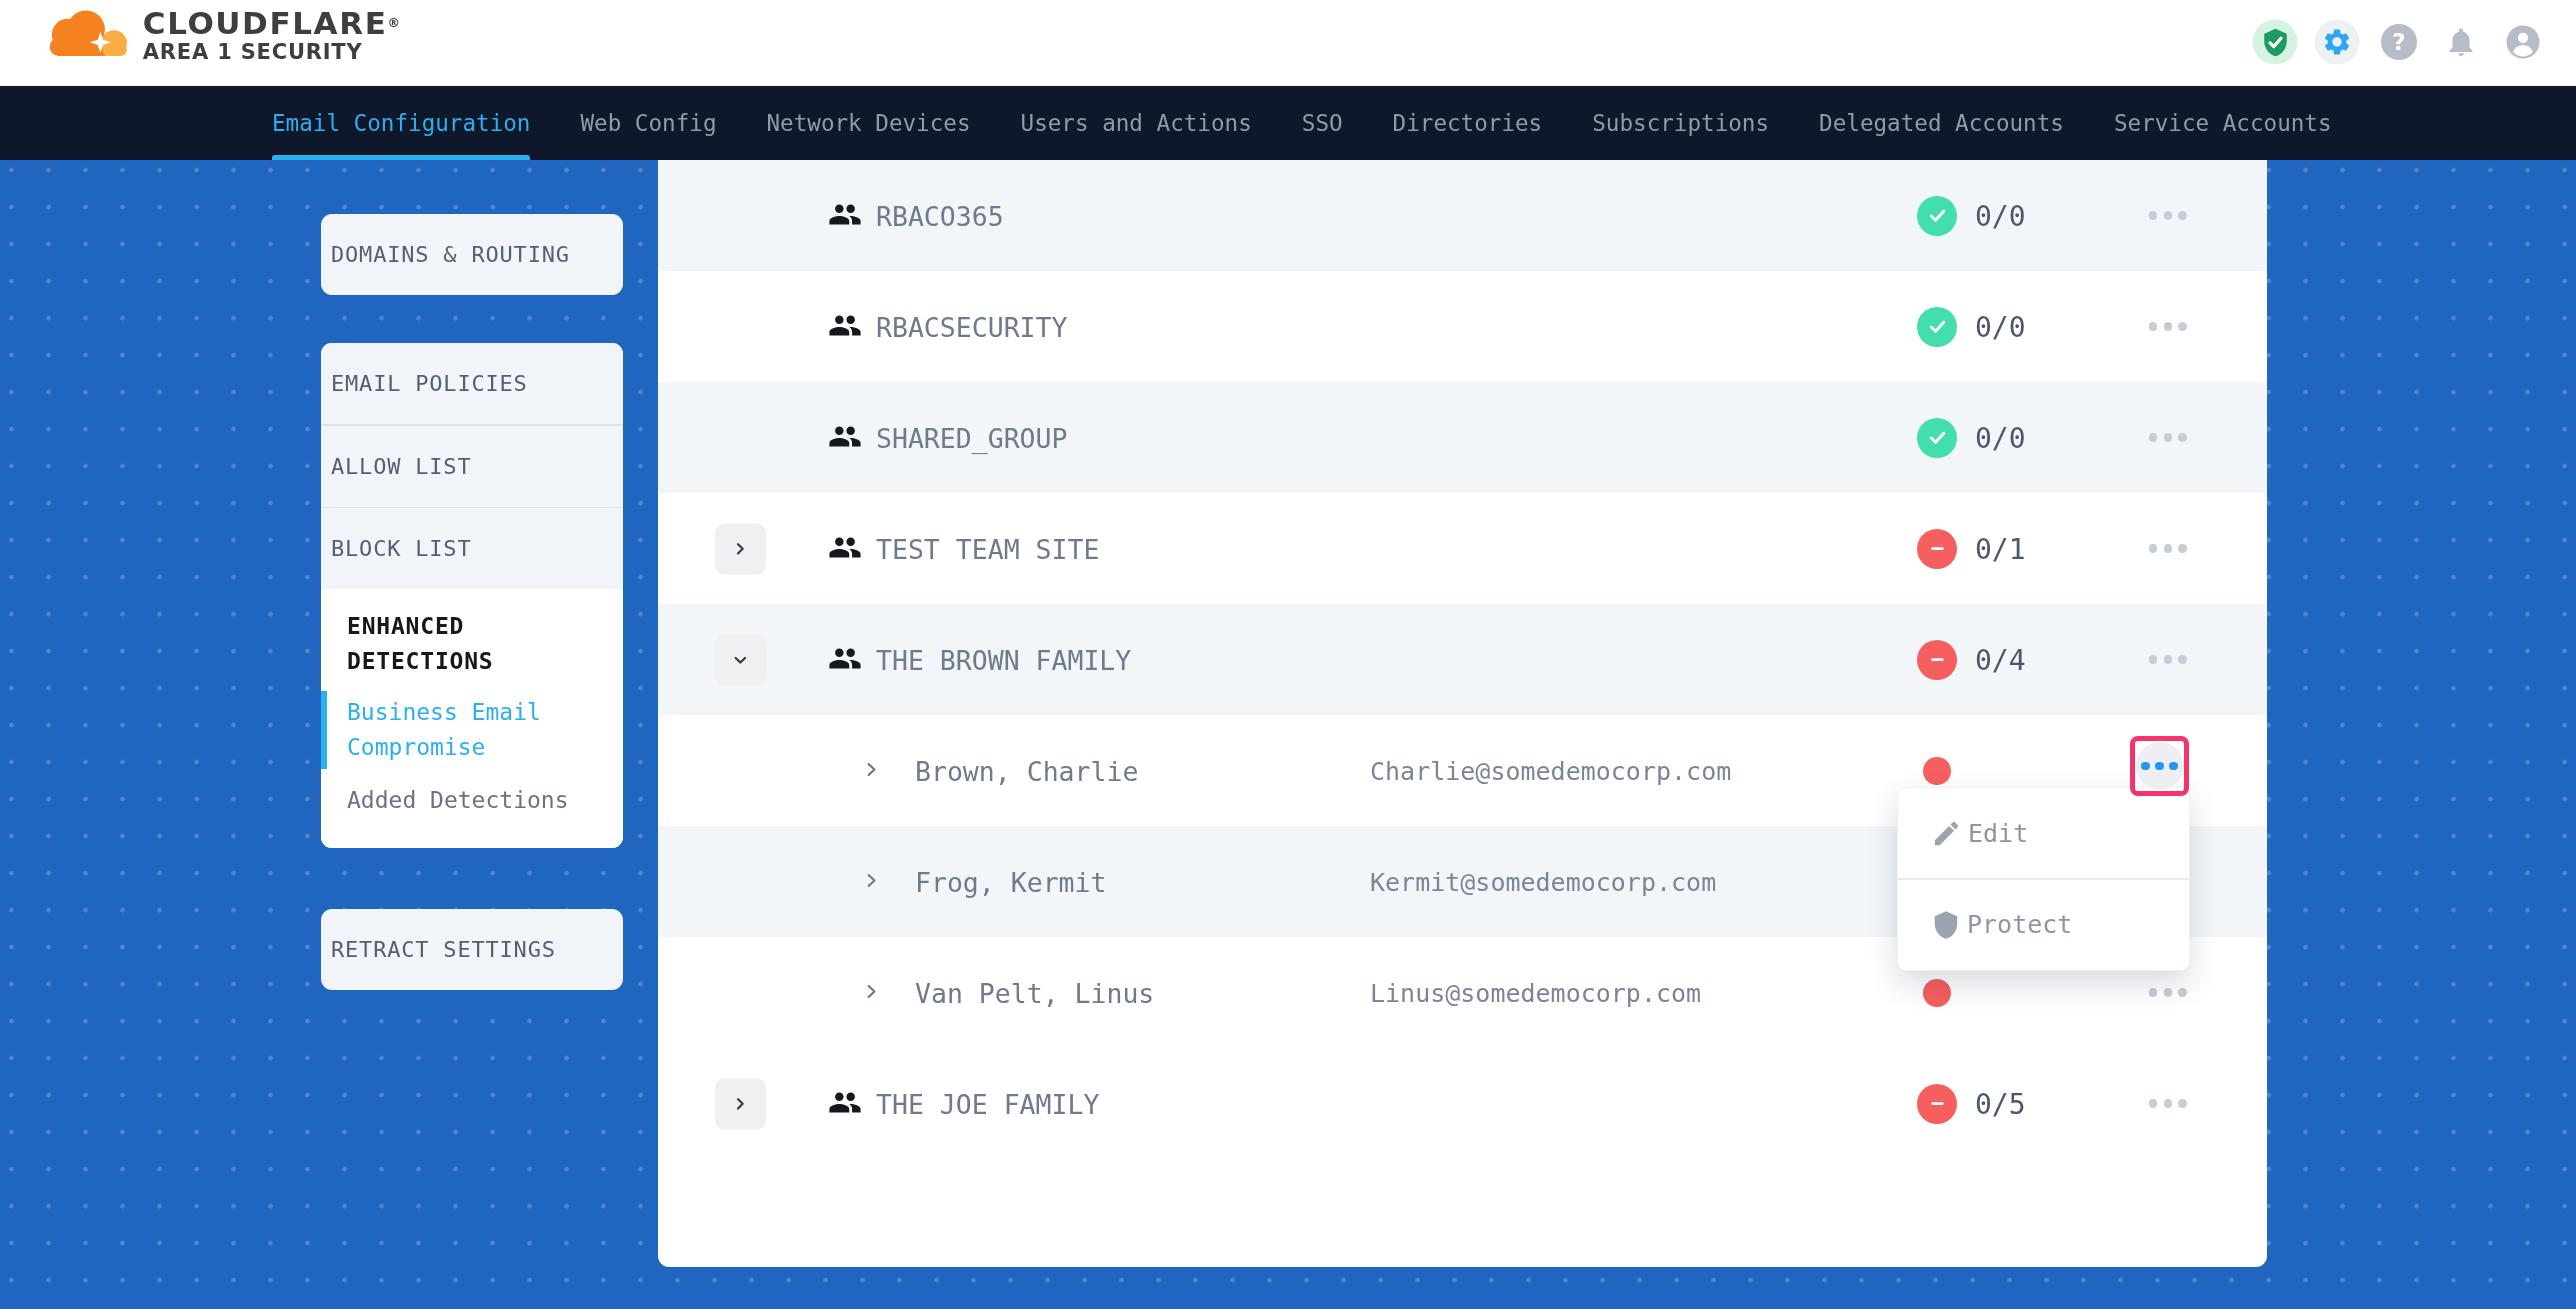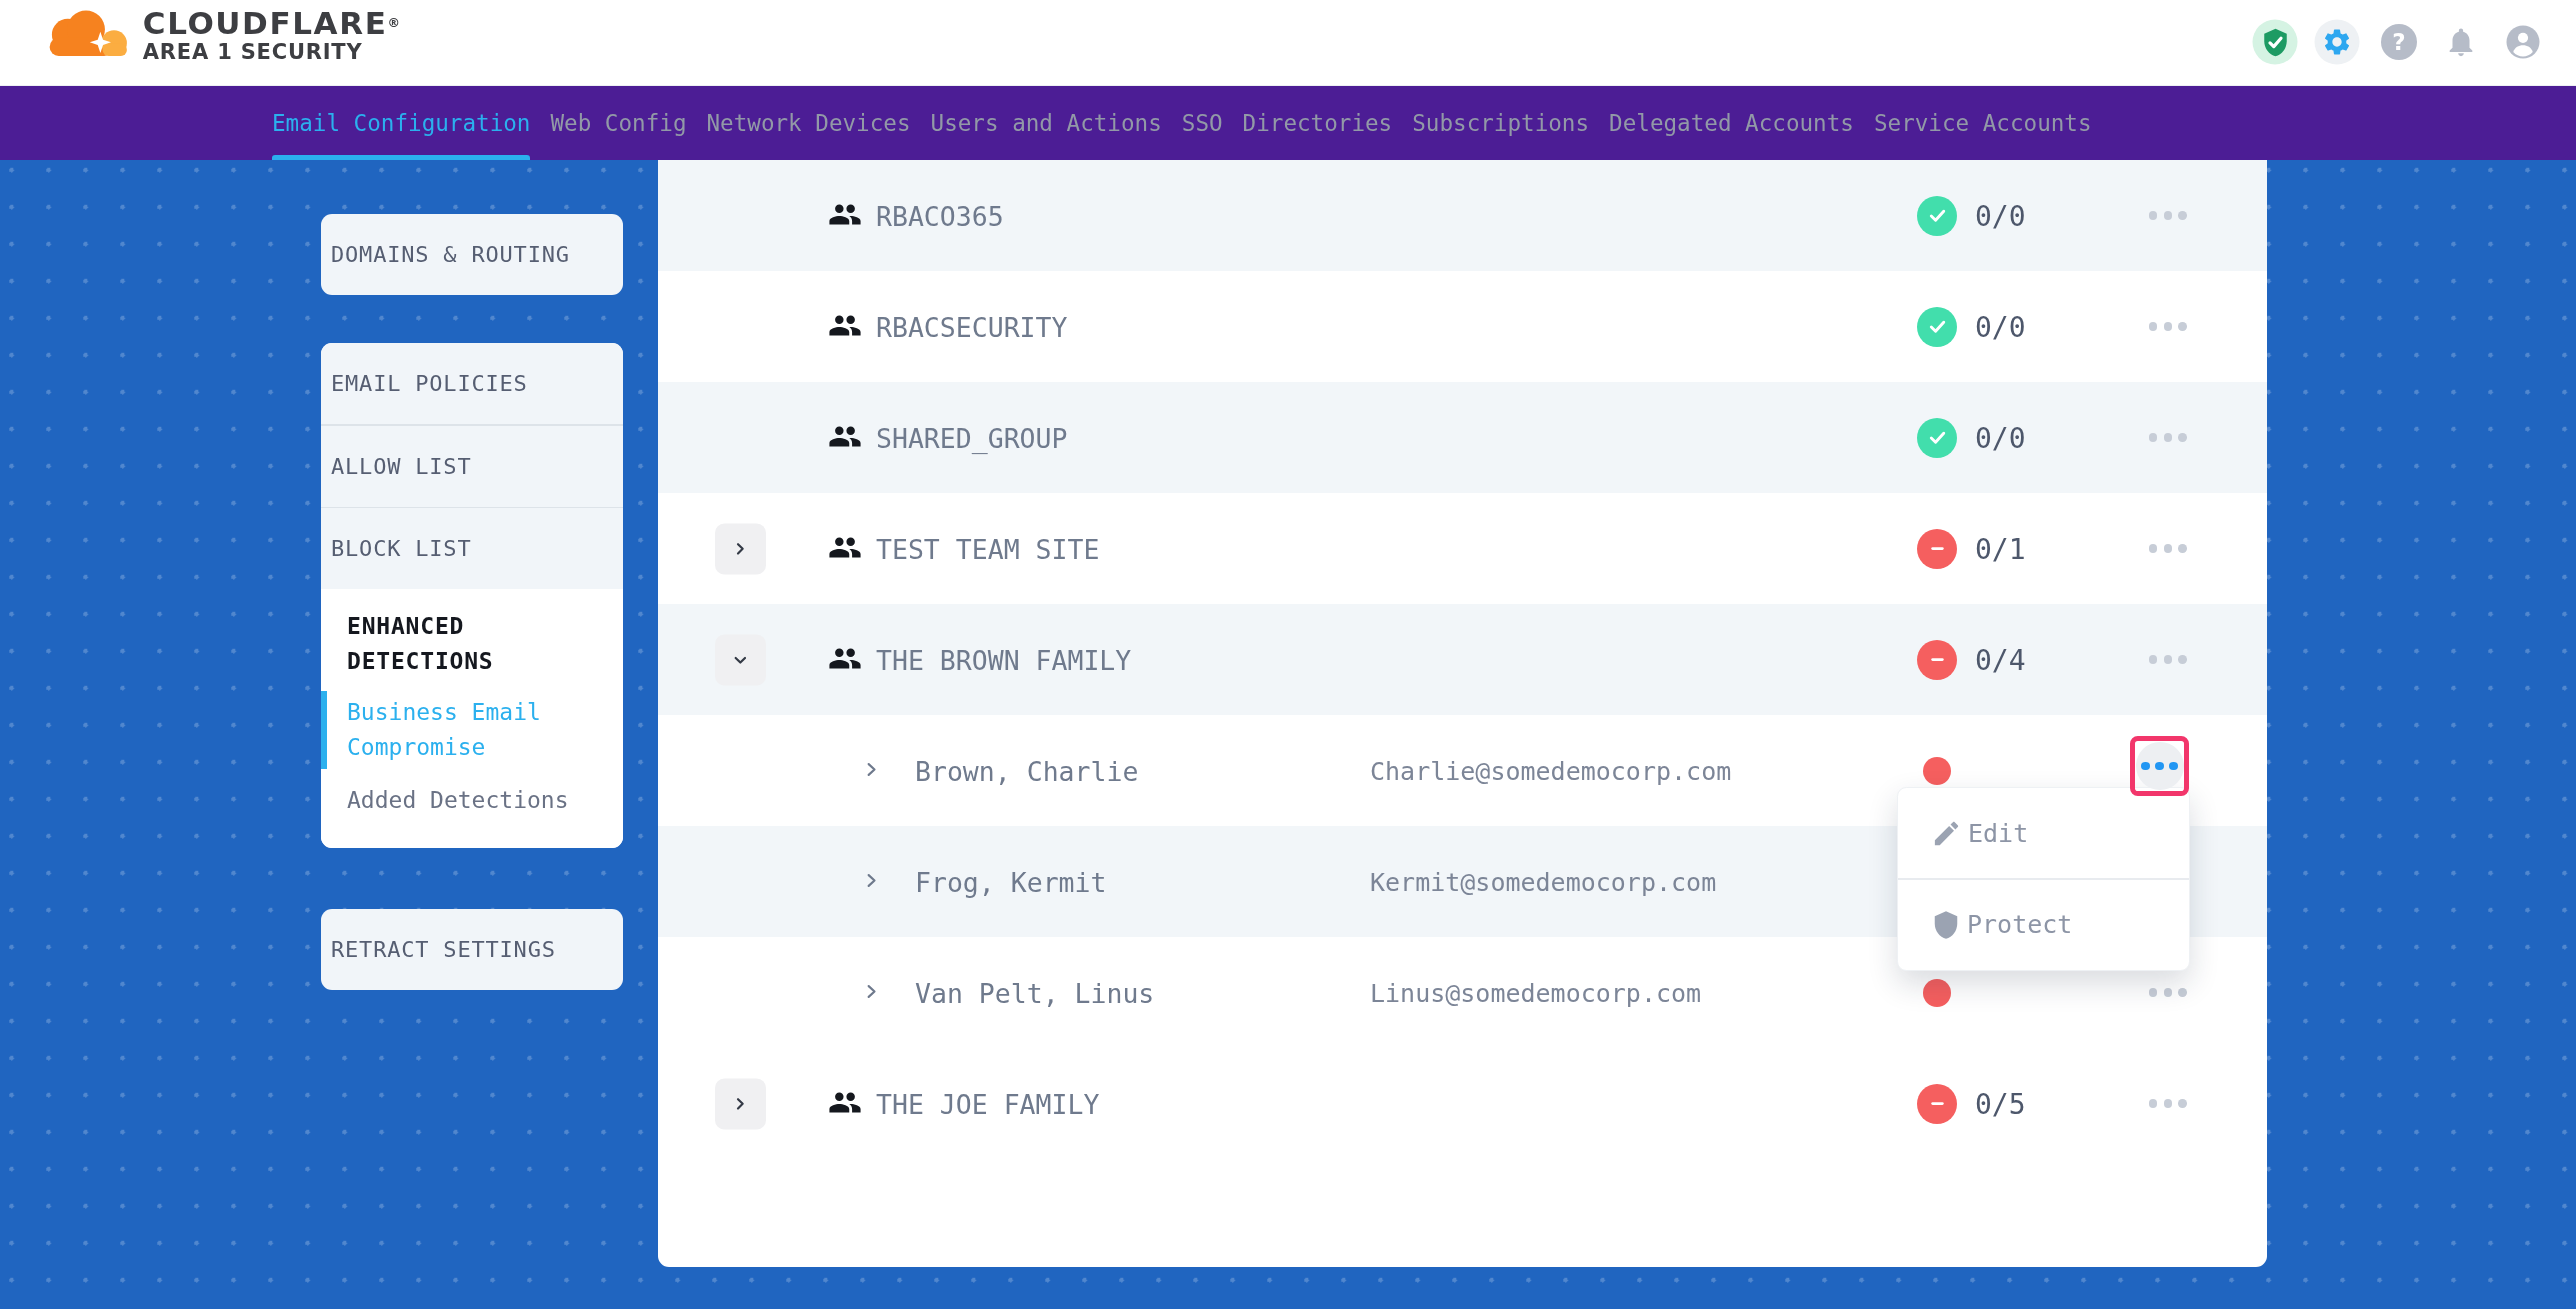--- a/index.html
+++ b/index.html
@@ -35,22 +35,22 @@
            display:flex; align-items:center; justify-content:center; }
   .hicon .cbg { width:45px; height:45px; border-radius:50%; display:flex; align-items:center; justify-content:center; }
   .hicon.shield { left:2275px; } .hicon.shield .cbg { background:#d5f3e3; }
   .hicon.gear { left:2337px; }  .hicon.gear .cbg { background:#eef1f4; }
   .hicon.help { left:2399px; }  .hicon.bell { left:2461px; } .hicon.user { left:2523px; }
   .qcircle { width:36px; height:36px; border-radius:50%; background:#b6bcc8; color:#fff;
              font-size:23px; font-weight:bold; display:flex; align-items:center; justify-content:center;
              font-family:"DejaVu Sans", sans-serif; }
   
   .subnav {
-    position:absolute; top:86px; left:0; width:2576px; height:74px; background:#4c1d95; z-index:9;
-    display:flex; align-items:stretch; padding-left:272px; gap:20px;
+    position:absolute; top:86px; left:0; width:2576px; height:74px; background:#0f172a; z-index:9;
+    display:flex; align-items:stretch; padding-left:272px; gap:50px;
   }
   .tab { display:flex; align-items:center; font-size:22.6px; color:#9299a7; position:relative; cursor:pointer; white-space:nowrap; }
   .tab.active { color:#2bb0ee; }
   .tab.active::after { content:""; position:absolute; left:0; right:0; bottom:0; height:5.4px; background:#2bb0ee; border-radius:3.1px 3.1px 0 0; }
   
   .main {
     position:absolute; top:160px; left:0; width:2576px; height:1149px;
     background-color:#2065c0;
     background-image: radial-gradient(circle 2.3px at 2.3px 2.3px, rgba(255,255,255,0.22) 0 2.3px, transparent 2.3px);
     background-size:37px 37px; background-position:9.3px 7.8px;

